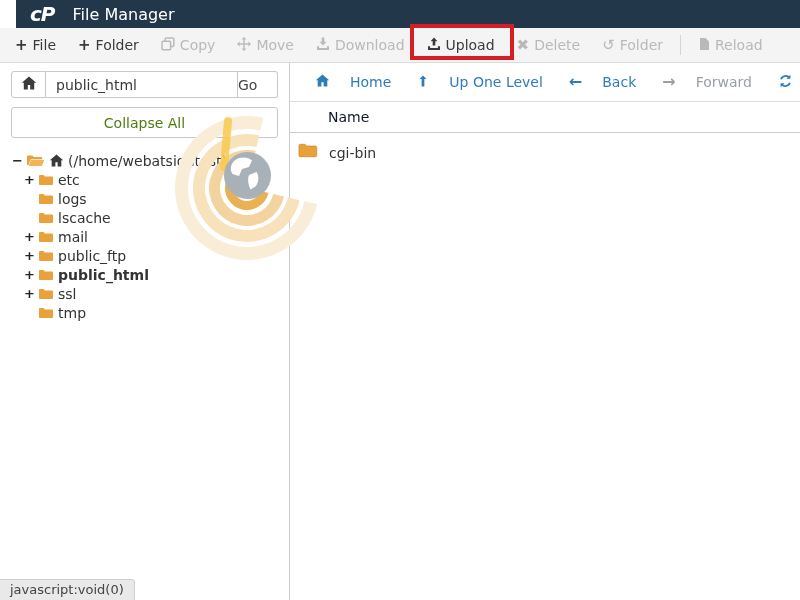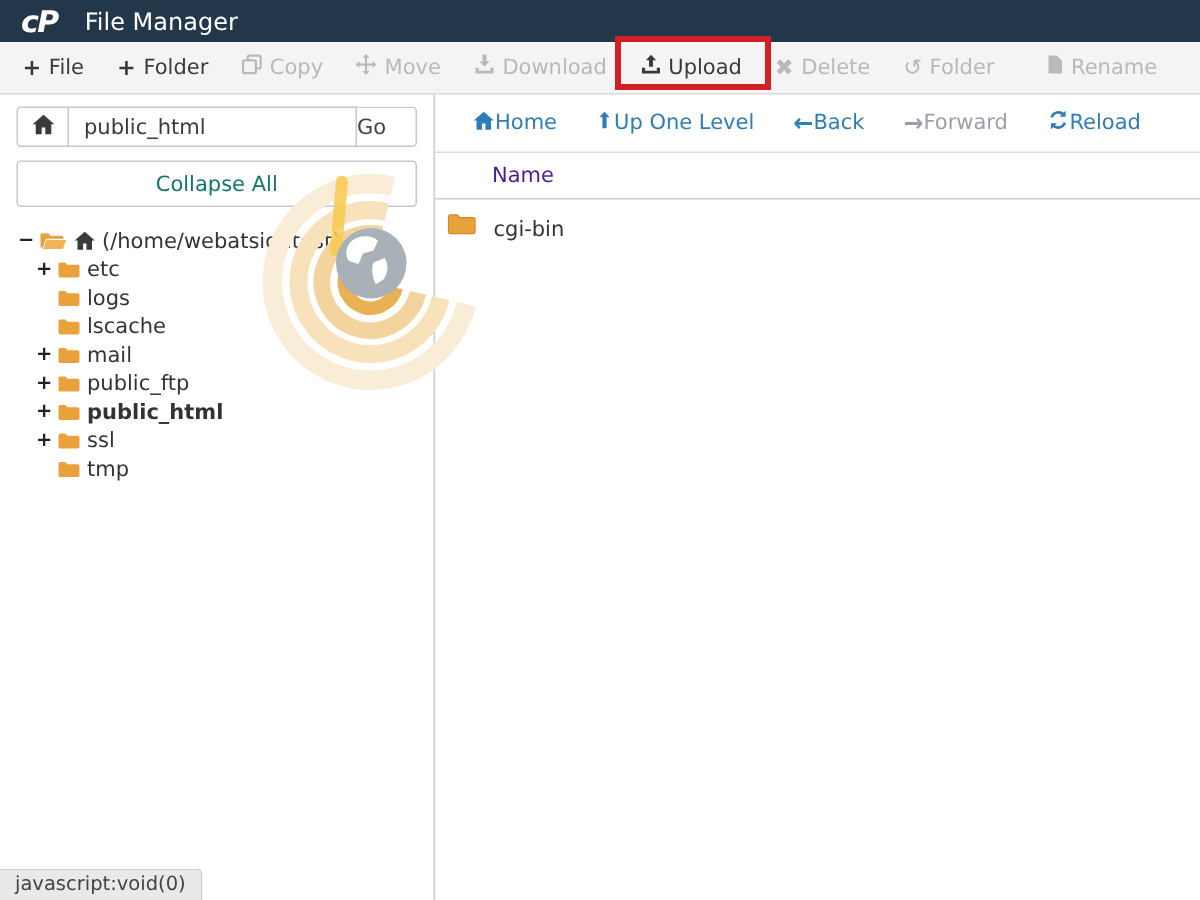--- a/index.html
+++ b/index.html
@@ -1,20 +1,20 @@
 <!DOCTYPE html>
 <html><head>
 <meta charset="utf-8">
 <style>
   html,body{margin:0;padding:0;background:#fff;}
   .page{position:relative;width:800px;height:600px;overflow:hidden;background:#fff;
         font-family:"DejaVu Sans","Liberation Sans",sans-serif;}
 
   
-  .topbar{height:28px;background:#23374b;color:#fff;display:flex;align-items:center;padding-left:14px;}
+  .topbar{height:28px;background:#23374b;color:#fff;display:flex;align-items:center;padding-left:14px;margin-left:16px;}
   .logo{font-style:italic;font-weight:800;font-size:20px;letter-spacing:-1px;}
   .apptitle{margin-left:18px;font-size:16px;}
 
   
   .toolbar{height:34px;background:#f4f4f4;border-bottom:1px solid #dcdcdc;display:flex;align-items:center;
            padding-left:4px;overflow:visible;position:relative;white-space:nowrap;}
   .titem{display:flex;align-items:center;gap:5px;padding:0 11px;font-size:14px;color:#3a3a3a;height:100%;cursor:pointer;}
   .titem.disabled{color:#b9b9b9;cursor:default;}
   .tplus{font-weight:700;font-size:15px;line-height:1;}
   .tglyph{font-size:15px;line-height:1;}
@@ -28,38 +28,38 @@
   .left{width:290px;min-width:290px;border-right:1px solid #ccc;padding-top:8px;box-sizing:border-box;}
   .pathrow{display:flex;margin:0 11px;height:27px;}
   .homebtn{width:35px;border:1px solid #c8c8c8;border-radius:3px 0 0 3px;display:flex;align-items:center;
            justify-content:center;background:transparent;cursor:pointer;box-sizing:border-box;}
   .pathinput{flex:1;border:1px solid #c8c8c8;border-left:none;font-size:14px;color:#3a3a3a;padding:0 10px;
              background:transparent;outline:none;font-family:inherit;min-width:0;box-sizing:border-box;}
   .gobtn{width:40px;border:1px solid #c8c8c8;border-left:none;border-radius:0 3px 3px 0;display:flex;
          align-items:center;justify-content:flex-start;font-size:14px;color:#444;background:transparent;
          cursor:pointer;box-sizing:border-box;}
   .collapsebtn{margin:9px 11px 0;height:29px;border:1px solid #c8c8c8;border-radius:3px;display:flex;
-               align-items:center;justify-content:center;font-size:14px;color:#0f766e;background:transparent;cursor:pointer;}
+               align-items:center;justify-content:center;font-size:14px;color:#4d7c0f;background:transparent;cursor:pointer;}
   .tree{margin-top:13px;font-size:14px;color:#333;}
   .trow{display:flex;align-items:center;height:19px;padding-left:12px;cursor:pointer;}
   .trow.child{padding-left:24px;}
   .tsign{width:14px;font-weight:700;font-size:13px;color:#222;flex:none;}
   .tfold{margin-right:4px;display:flex;flex:none;}
   .thome{margin-right:4px;display:flex;flex:none;}
   .tlabel{white-space:nowrap;}
   .tlabel.bold{font-weight:700;}
 
   
   .right{flex:1;position:relative;overflow:hidden;}
   .navrow{display:flex;align-items:center;height:38px;padding-left:12px;white-space:nowrap;}
-  .nitem{display:flex;align-items:center;gap:0;padding:0 13px;font-size:14px;color:#2e7cb8;cursor:pointer;flex:none;}
+  .nitem{display:flex;align-items:center;gap:20px;padding:0 13px;font-size:14px;color:#2e7cb8;cursor:pointer;flex:none;}
   .nitem.disabled{color:#9aa0a6;cursor:default;}
   .narrow{font-size:16px;font-weight:700;line-height:1;}
   .listhead{height:30px;border-top:1px solid #ddd;border-bottom:1px solid #ccc;display:flex;align-items:center;
-            padding-left:38px;font-size:14px;color:#4c1d95;cursor:pointer;}
+            padding-left:38px;font-size:14px;color:#0f172a;cursor:pointer;}
   .frow{height:28px;display:flex;align-items:flex-end;padding-left:8px;font-size:14px;color:#333;cursor:pointer;}
   .fname{margin-left:11px;}
 
   
   .watermark{position:absolute;left:172px;top:46px;width:156px;height:172px;z-index:30;pointer-events:none;}
   .ring{position:absolute;border-radius:50%;box-sizing:border-box;transform:rotate(-32deg);}
   .r1{left:3px;top:7px;width:144px;height:144px;border:13px solid #f9edd8;border-right-color:transparent;}
   .r2{left:21px;top:25px;width:108px;height:108px;border:12px solid #f7e2bc;border-right-color:transparent;}
   .r3{left:37px;top:41px;width:76px;height:76px;border:11px solid #f3d39e;border-right-color:transparent;}
   .r4{left:53px;top:57px;width:44px;height:44px;border:9px solid #eab154;border-right-color:transparent;}
@@ -128,21 +128,21 @@
     </div>
     <div class="titem disabled">
       <span class="tglyph">↺</span>
       <span>Folder</span>
     </div>
     <div class="tsep"></div>
     <div class="titem disabled">
       <span><svg width="12" height="14" viewBox="0 0 12 14">
             <path d="M2 1h5.5L11 4.5V13H2z" fill="#b9b9b9"></path>
           </svg></span>
-      <span>Rename</span>
+      <span>Reload</span>
     </div>
     <div class="titem disabled">
       
       
     </div>
 
   </div>
 
   <div class="main">
 

